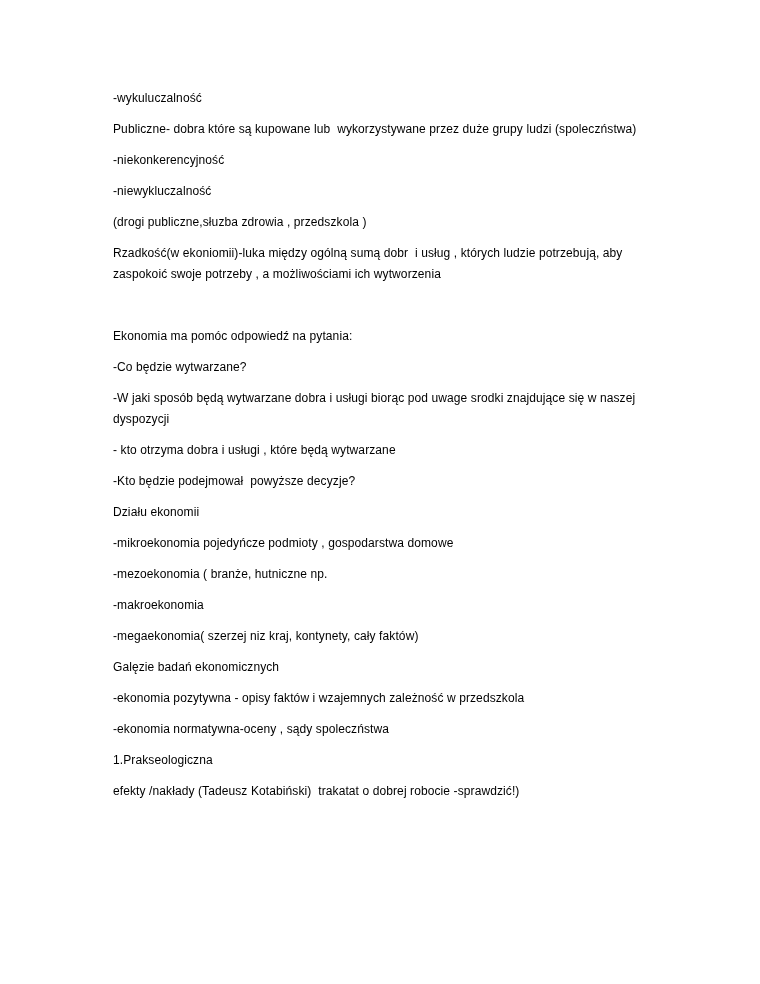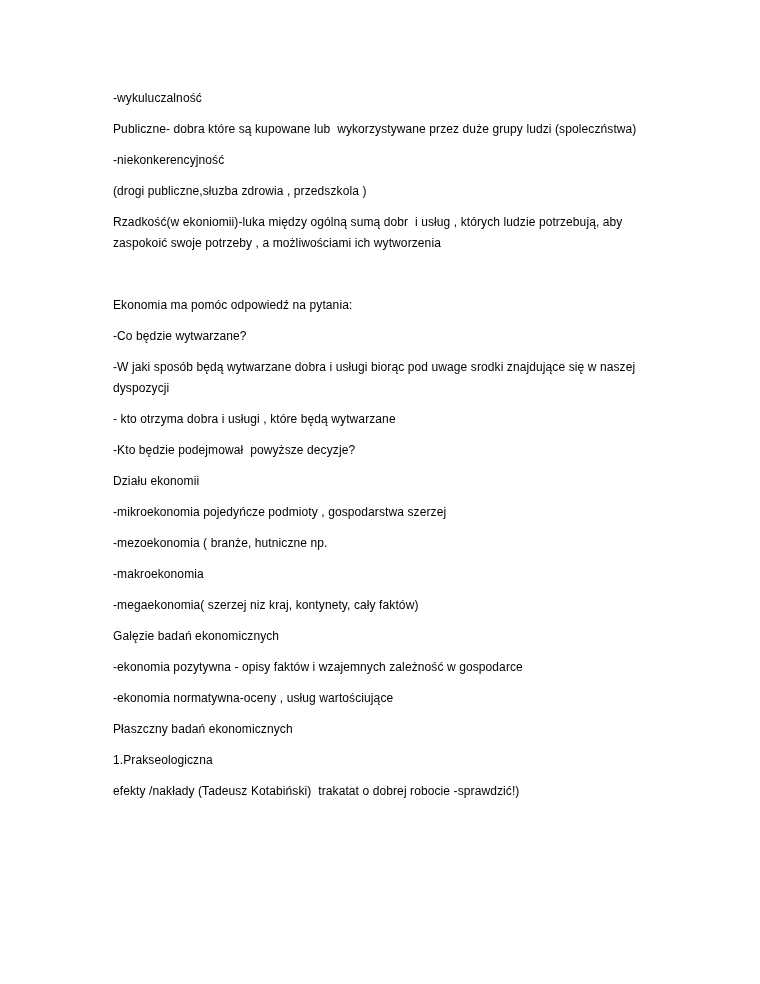--- a/index.html
+++ b/index.html
@@ -31,33 +31,33 @@
   }
 </style>
 </head>
 <body>
 
 <div class="page">
   <div class="doc-body">
     <p>-wykuluczalność</p>
     <p>Publiczne- dobra które są kupowane lub  wykorzystywane przez duże grupy ludzi (spoleczństwa)</p>
     <p>-niekonkerencyjność</p>
+    <p>-niewykluczalność</p>
     <p>(drogi publiczne,słuzba zdrowia , przedszkola )</p>
     <p>Rzadkość(w ekoniomii)-luka między ogólną sumą dobr  i usług , których ludzie potrzebują, aby zaspokoić swoje potrzeby , a możliwościami ich wytworzenia</p>
     <p class="blank"></p>
     <p>Ekonomia ma pomóc odpowiedź na pytania:</p>
     <p>-Co będzie wytwarzane?</p>
     <p>-W jaki sposób będą wytwarzane dobra i usługi biorąc pod uwage srodki znajdujące się w naszej dyspozycji</p>
     <p>- kto otrzyma dobra i usługi , które będą wytwarzane</p>
     <p>-Kto będzie podejmował  powyższe decyzje?</p>
     <p>Działu ekonomii</p>
-    <p>-mikroekonomia pojedyńcze podmioty , gospodarstwa szerzej</p>
+    <p>-mikroekonomia pojedyńcze podmioty , gospodarstwa domowe</p>
     <p>-mezoekonomia ( branże, hutniczne np.</p>
     <p>-makroekonomia</p>
     <p>-megaekonomia( szerzej niz kraj, kontynety, cały faktów)</p>
     <p>Galęzie badań ekonomicznych</p>
-    <p>-ekonomia pozytywna - opisy faktów i wzajemnych zależność w gospodarce</p>
-    <p>-ekonomia normatywna-oceny , usług wartościujące</p>
-    <p>Płaszczny badań ekonomicznych</p>
+    <p>-ekonomia pozytywna - opisy faktów i wzajemnych zależność w przedszkola</p>
+    <p>-ekonomia normatywna-oceny , sądy spoleczństwa</p>
     <p>1.Prakseologiczna</p>
     <p>efekty /nakłady (Tadeusz Kotabiński)  trakatat o dobrej robocie -sprawdzić!)</p>
   </div>
 </div>
 
 </body></html>

